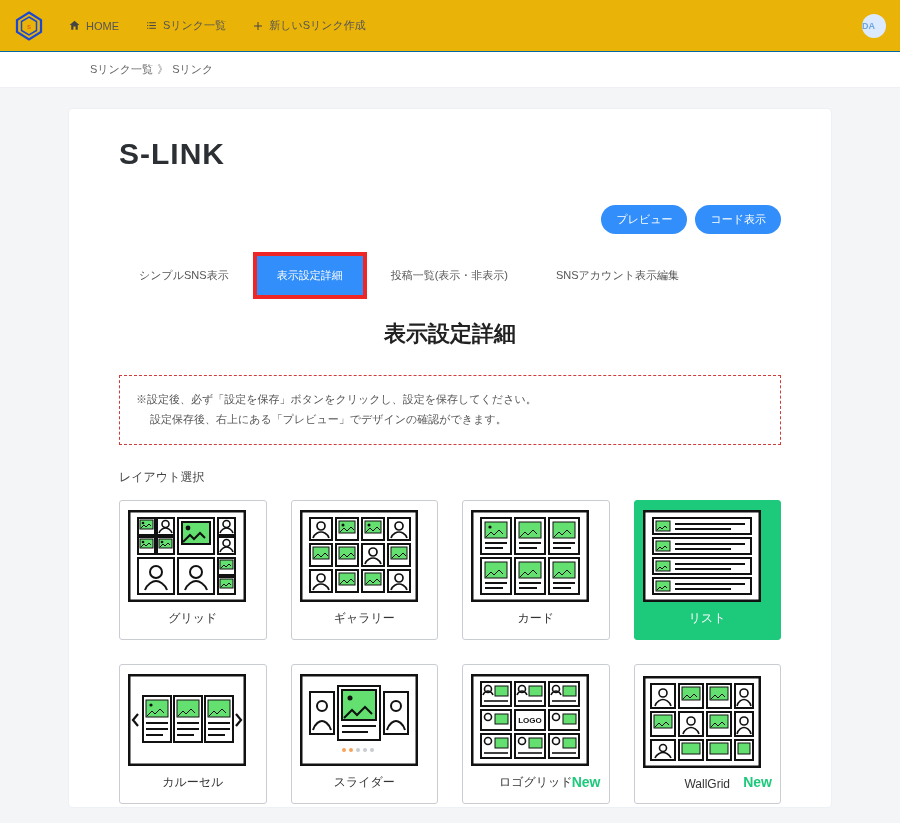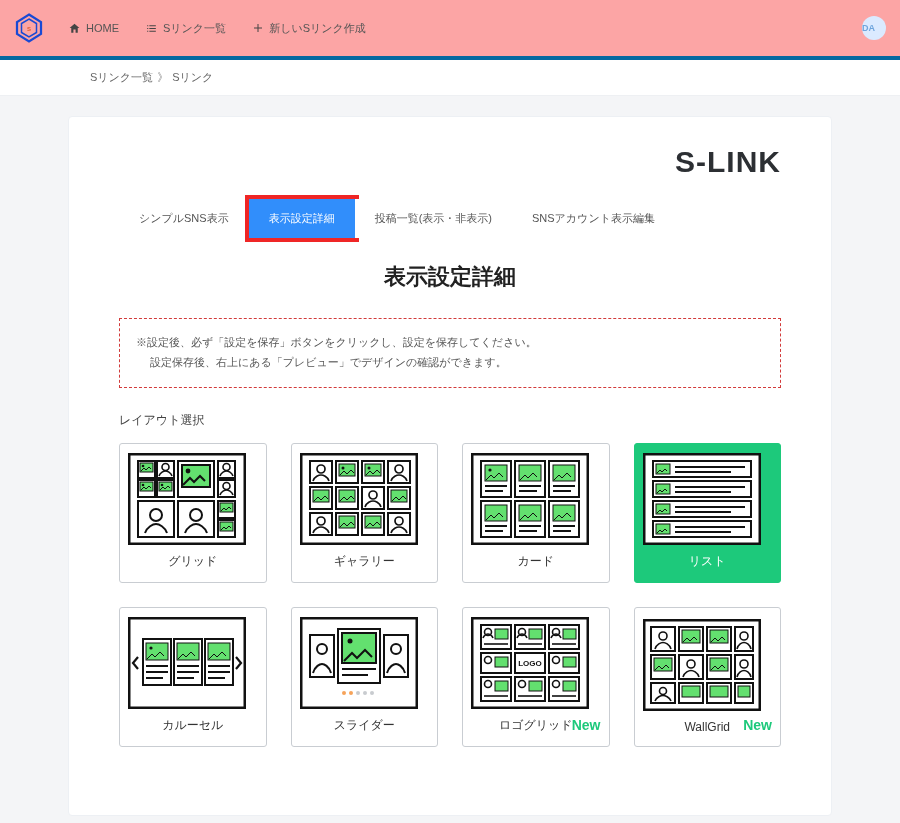--- a/index.html
+++ b/index.html
@@ -1,38 +1,38 @@
 <!DOCTYPE html>
 <html><head>
 <meta charset="utf-8">
 <style>
 *{margin:0;padding:0;box-sizing:border-box}
 body{font-family:"Hiragino Sans","Meiryo",sans-serif;background:#f4f5f7;width:900px;height:823px;overflow:hidden;font-size:12px;color:#333}
 
 
-.topbar{height:60px;background:#fca5a5;display:flex;align-items:center;padding:0 14px;gap:24px;border-bottom:4px solid #0369a1}
+.topbar{height:52px;background:#eab308;display:flex;align-items:center;padding:0 14px;gap:24px;border-bottom:1px solid #0369a1}
 .logo{width:30px;height:30px;display:flex;align-items:center;justify-content:center}
 .nav{display:flex;gap:26px;align-items:center}
 .nav-item{display:flex;align-items:center;gap:5px;font-size:11px;color:#555;cursor:pointer}
 .nav-item .ico{font-size:13px;color:#444}
 .avatar{margin-left:auto;width:24px;height:24px;border-radius:50%;background:#dbeaff;color:#6fa5dd;font-size:9px;display:flex;align-items:center;font-weight:700}
 
 
 .crumb-row{height:36px;background:#fff;display:flex;align-items:center;padding:0 90px;font-size:11px;color:#666;border-bottom:1px solid #eef0f3}
 .crumb-row .sep{margin:0 4px;color:#888}
 
 
 .wrap{padding:20px 68px 0}
 .card{background:#fff;border:1px solid #edf0f4;border-radius:4px;padding:28px 50px 0;min-height:700px}
-.title{font-size:30px;font-weight:700;text-align:right;color:#2c2f33;margin-bottom:20px;letter-spacing:1px}
+.title{font-size:30px;font-weight:700;text-align:left;color:#2c2f33;margin-bottom:34px;letter-spacing:1px}
 .top-btns{display:flex;gap:8px;justify-content:flex-end;margin-bottom:22px}
 .pill{background:#318efb;color:#fff;border:none;border-radius:16px;padding:7px 15px;font-size:11px;cursor:pointer}
 
 
-.tabs{display:flex;gap:0;margin-bottom:24px}
+.tabs{display:flex;gap:8px;margin-bottom:24px}
 .tab{padding:12px 20px;font-size:11px;color:#555;background:#fff;border:none;cursor:pointer}
 .tab.active{background:#318efb;color:#fff}
 .tab.highlight{outline:4px solid #ef2626;outline-offset:0}
 
 .section-heading{font-size:22px;font-weight:600;text-align:center;margin:8px 0 26px;color:#222}
 
 .note-box{border:1px dashed #d23b3b;padding:14px 16px;font-size:11px;color:#555;line-height:1.8;margin-bottom:24px}
 .indent{display:inline-block;width:14px}
 
 .sub-label{font-size:12px;margin-bottom:14px;color:#444}
@@ -92,20 +92,24 @@
 <div class="crumb-row">
   <span>Sリンク一覧</span>
   <span class="sep">》</span>
   <span>Sリンク</span>
 </div>
 
 <div class="wrap">
   <div class="card">
     <div class="title">S-LINK</div>
 
+    <div class="top-btns">
+      <button class="pill">プレビュー</button>
+      <button class="pill">コード表示</button>
+    </div>
 
     <div class="tabs">
       <button class="tab">シンプルSNS表示</button>
       <button class="tab active highlight">表示設定詳細</button>
       <button class="tab">投稿一覧(表示・非表示)</button>
       <button class="tab">SNSアカウント表示編集</button>
     </div>
 
     <div class="section-heading">表示設定詳細</div>
 

